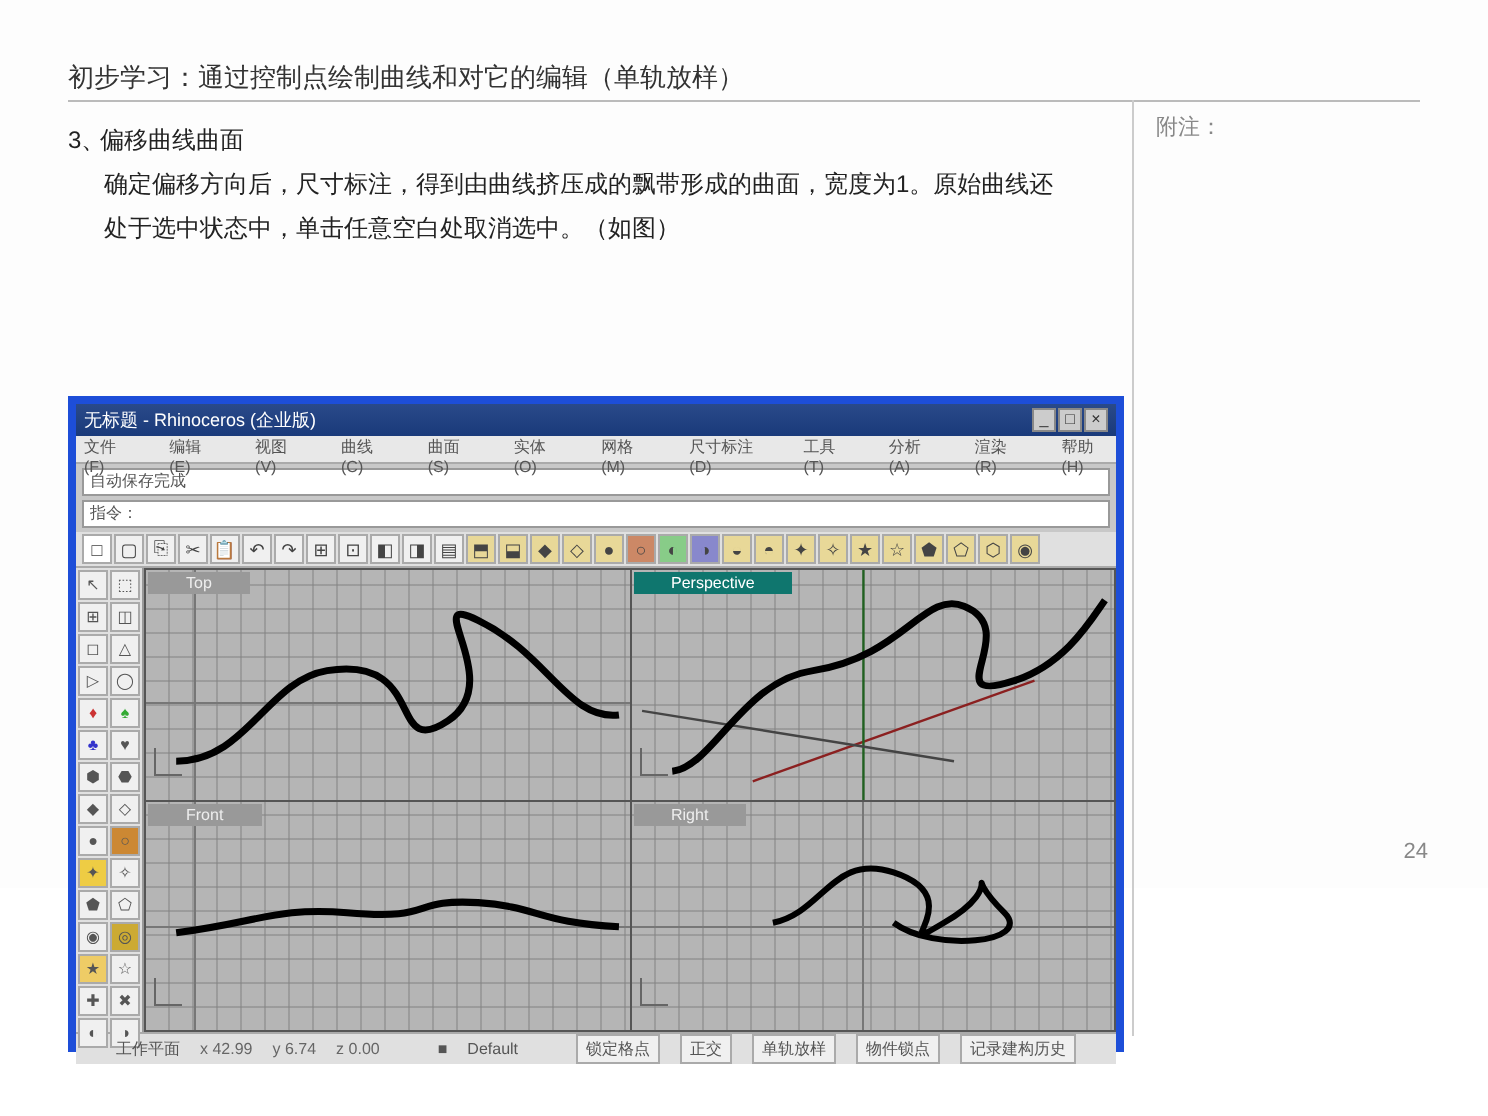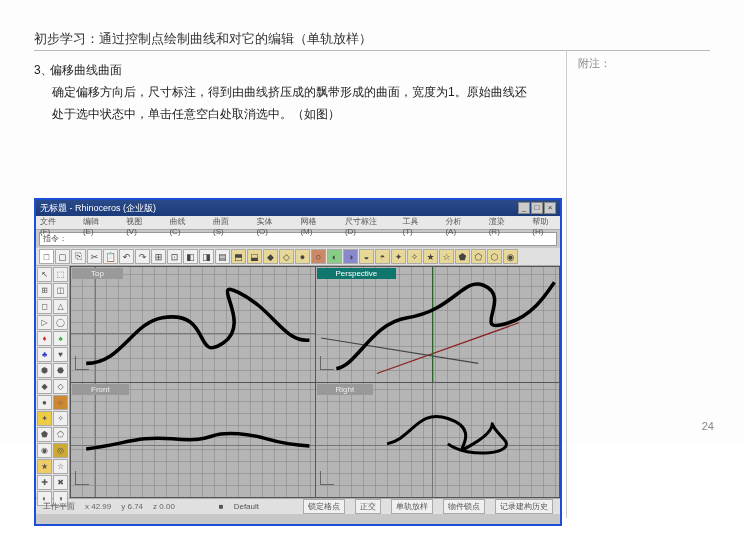--- a/index.html
+++ b/index.html
@@ -7,21 +7,21 @@
 .page{width:744px;height:444px;background:#fdfdfd;position:relative}
 .title{position:absolute;left:34px;top:30px;font-size:13px;color:#333}
 .hr{position:absolute;left:34px;top:50px;width:676px;border:0;border-top:1px solid #bbb}
 .sec-num{position:absolute;left:34px;top:62px;font-size:12px;color:#222}
 .sec-title{position:absolute;left:50px;top:62px;font-size:12px;color:#222}
 .body-text{position:absolute;left:52px;top:82px;width:478px;font-size:12px;line-height:1.8;color:#222}
 .annotate{position:absolute;left:578px;top:56px;font-size:11px;color:#888}
 .vline{position:absolute;left:566px;top:50px;height:468px;border-left:1px solid #ccc}
 .pgnum{position:absolute;right:30px;bottom:12px;font-size:11px;color:#888}
 
-.shot{position:absolute;left:34px;top:198px;width:528px;height:328px;background:#c8c8c8;border:2px solid #1d4ed8}
+.shot{position:absolute;left:34px;top:198px;width:528px;height:328px;background:#c8c8c8;border:4px solid #1d4ed8}
 .shot-titlebar{height:16px;background:linear-gradient(#2a4a8a,#1a3a7a);display:flex;align-items:center;padding:0 4px}
 .shot-titlebar .t{color:#fff;font-size:9px}
 .shot-titlebar .winctl{margin-left:auto;display:flex;gap:1px}
 .shot-titlebar .winctl span{width:12px;height:12px;background:#ccc;border:1px solid #888;font-size:8px;text-align:center;line-height:10px;color:#333}
 .menubar{height:14px;background:#e8e8e8;display:flex;align-items:flex-start;padding:0 4px;font-size:8px;color:#555;gap:20px;border-bottom:1px solid #aaa}
 .cmdrow{height:14px;background:#fff;border:1px solid #999;margin:2px 3px;font-size:8px;color:#555;padding:0 3px;line-height:12px}
 .toolbar{height:18px;background:#e0e0e0;display:flex;align-items:center;padding:0 3px;gap:1px;border-bottom:1px solid #aaa}
 .toolbar .tb{width:15px;height:15px;background:#f0f0f0;border:1px solid #aaa;font-size:9px;display:flex;align-items:center;justify-content:center;color:#444}
 .toolbar .tb:nth-child(1){background:#fff}
 .toolbar .tb:nth-child(n+13){background:#e8d898}
@@ -45,21 +45,21 @@
 .vp-label{position:absolute;top:1px;left:1px;font-size:8px;background:#999;color:#eee;padding:1px 19px}
 .vp.active .vp-label{background:#0f766e;color:#fff}
 .grid-bg{position:absolute;inset:0;background-image:repeating-linear-gradient(0deg,transparent,transparent 11px,rgba(130,130,130,.5) 11px,rgba(130,130,130,.5) 12px),repeating-linear-gradient(90deg,transparent,transparent 11px,rgba(130,130,130,.5) 11px,rgba(130,130,130,.5) 12px)}
 .axis-h{position:absolute;left:0;right:0;height:1px;background:#777}
 .axis-v{position:absolute;top:0;bottom:0;width:1px;background:#777}
 .curve{position:absolute;inset:0}
 .marker{position:absolute;left:6px;bottom:4px;font-size:7px;color:#555}
 .marker::before{content:"";position:absolute;left:-2px;bottom:8px;width:1px;height:14px;background:#666}
 .marker::after{content:"";position:absolute;left:-2px;bottom:8px;width:14px;height:1px;background:#666}
 
-.statusbar{height:16px;background:#e0e0e0;display:flex;align-items:center;font-size:8px;color:#555;padding:0 7px;gap:10px;border-top:1px solid #aaa}
+.statusbar{height:16px;background:#e0e0e0;display:flex;align-items:center;font-size:8px;color:#555;padding:0 20px;gap:10px;border-top:1px solid #aaa}
 .statusbar .sseg{border:1px solid #aaa;padding:1px 4px;background:#f0f0f0}
 .statusbar .coord{color:#666}
 .statusbar .spacer{flex:1}
 
 .persp-lines{position:absolute;inset:0}
 .persp-lines line{stroke-width:1.2}
 </style>
 </head>
 <body>
 
@@ -89,20 +89,21 @@
         <span>曲线(C)</span>
         <span>曲面(S)</span>
         <span>实体(O)</span>
         <span>网格(M)</span>
         <span>尺寸标注(D)</span>
         <span>工具(T)</span>
         <span>分析(A)</span>
         <span>渲染(R)</span>
         <span>帮助(H)</span>
       </div>
+    <div class="cmdrow">自动保存完成</div>
     <div class="cmdrow">指令：</div>
     <div class="toolbar" id="toolbar">
         <div class="tb">□</div>
         <div class="tb">▢</div>
         <div class="tb">⎘</div>
         <div class="tb">✂</div>
         <div class="tb">📋</div>
         <div class="tb">↶</div>
         <div class="tb">↷</div>
         <div class="tb">⊞</div>

